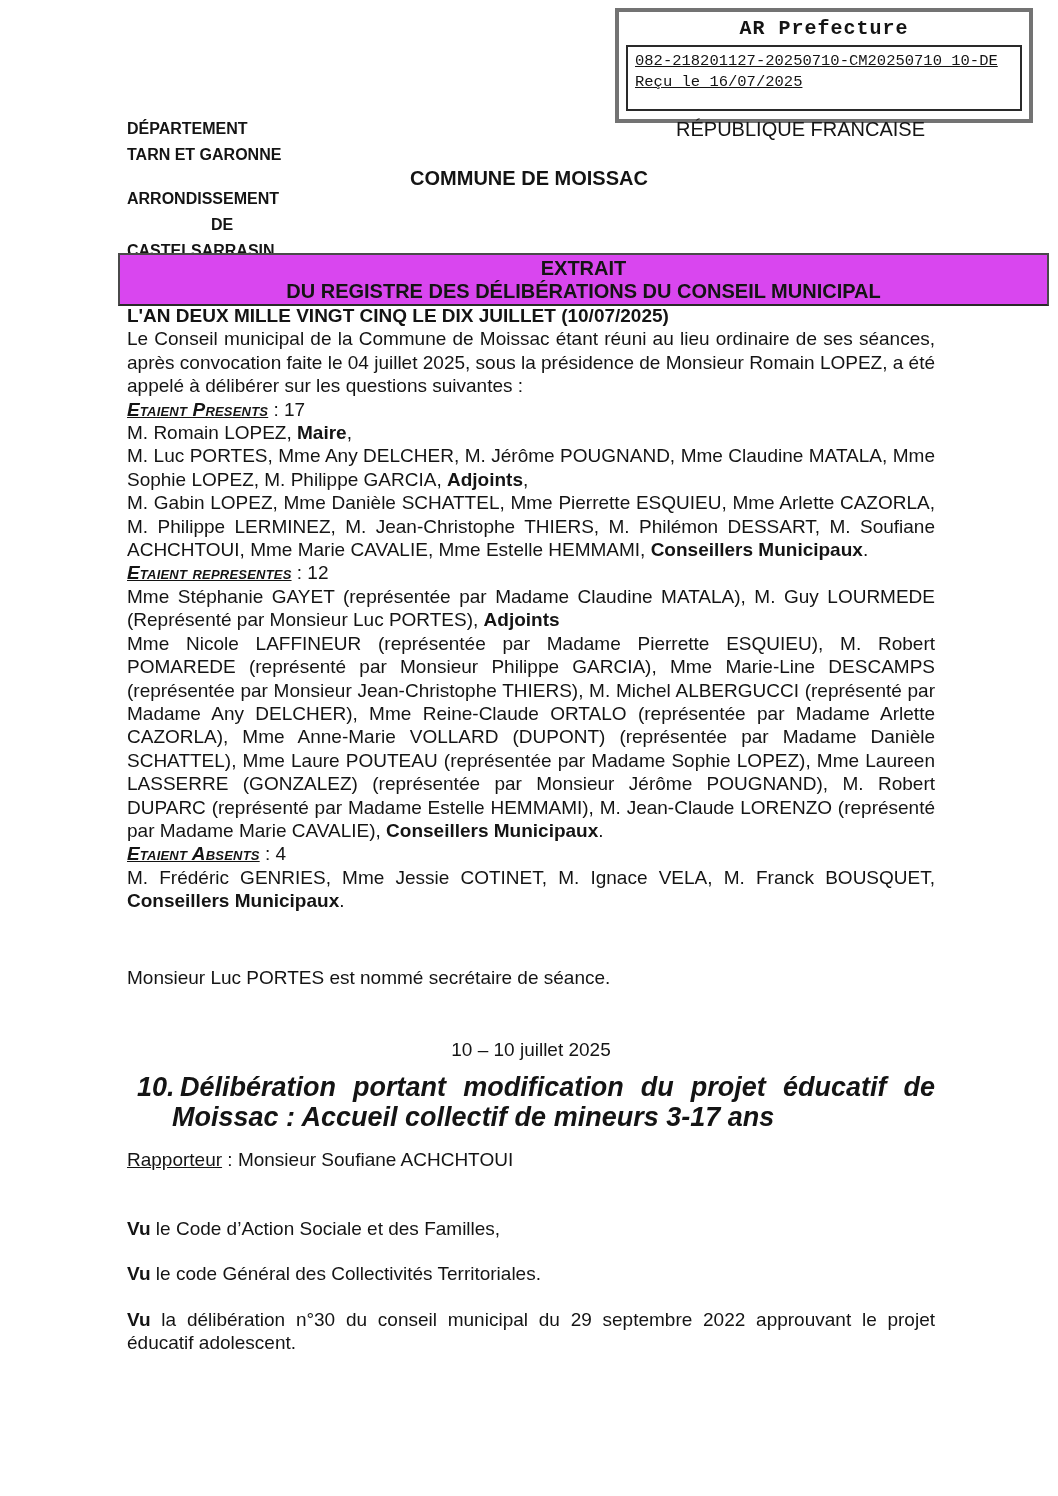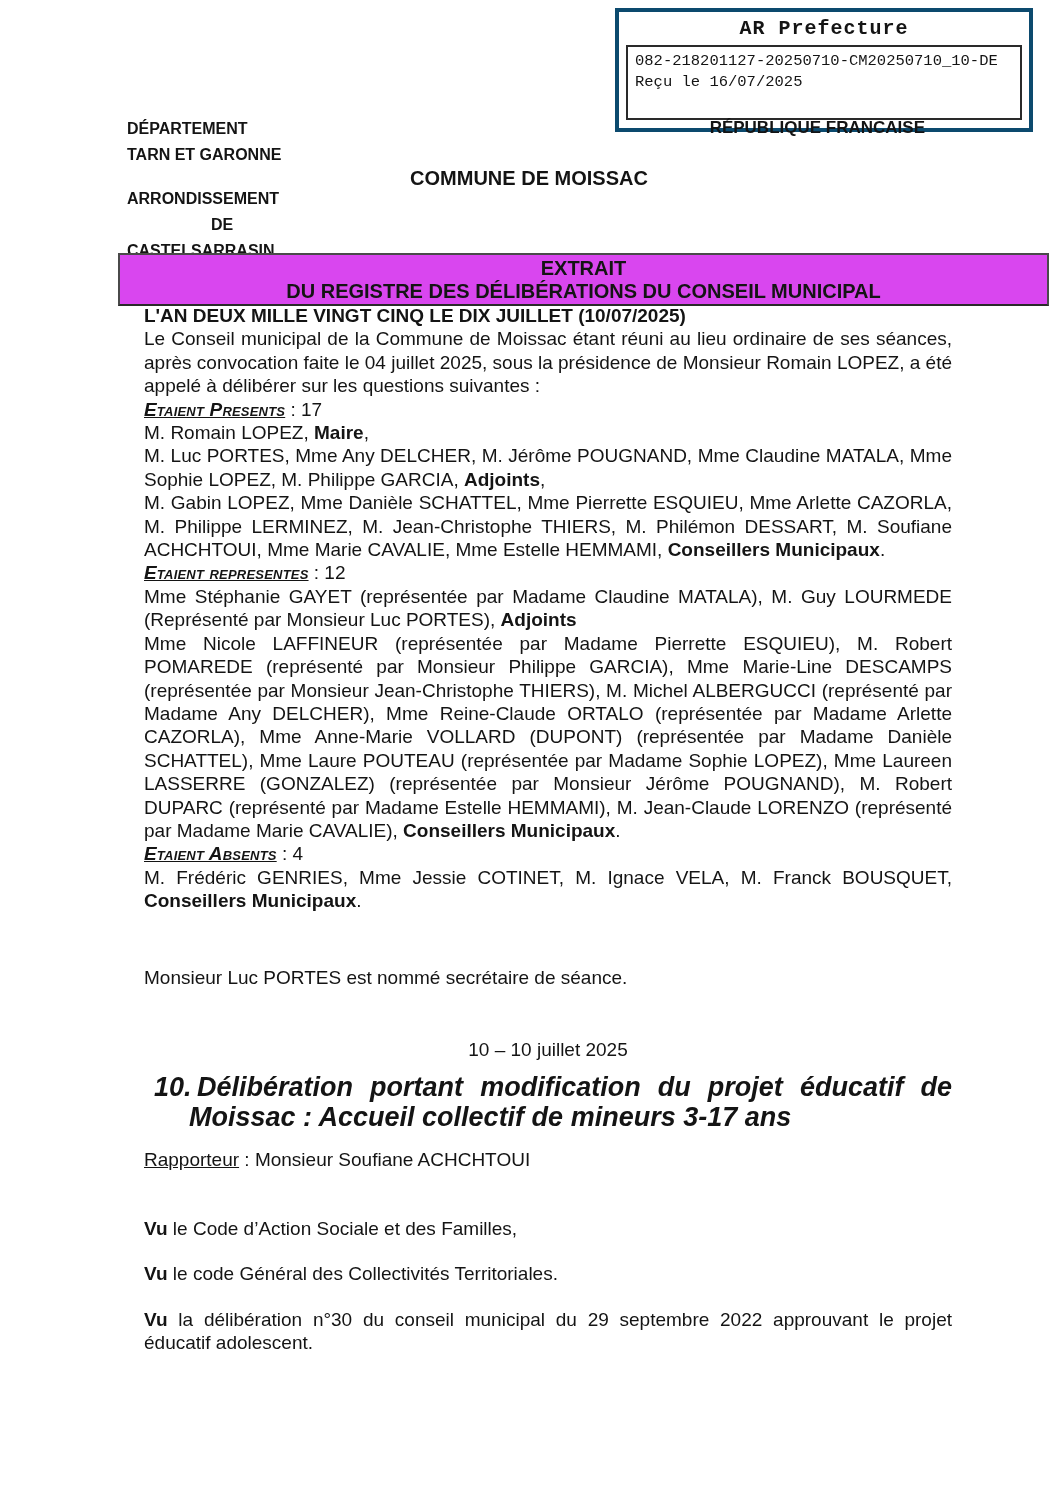--- a/index.html
+++ b/index.html
@@ -12,39 +12,40 @@
     font-family: "Liberation Sans", sans-serif;
     overflow: hidden;
   }
 
   
   .ar-box {
     position: absolute;
     left: 615px; top: 8px;
     width: 418px;
     box-sizing: border-box;
-    border: 4px solid #0c4a6e;
+    border: 4px solid #737373;
     background: #fff;
     padding: 5px 7px 8px 7px;
   }
   .ar-title {
     text-align: center;
     font-family: "Liberation Mono", "DejaVu Sans Mono", monospace;
     font-weight: 700;
     font-size: 20px;
     letter-spacing: 1px;
     margin-bottom: 5px;
   }
   .ar-inner {
     border: 2px solid #2a2a2a;
-    padding: 4px 7px 25px 7px;
+    padding: 4px 7px 16px 7px;
     font-family: "Liberation Mono", "DejaVu Sans Mono", monospace;
     font-size: 15.5px;
     line-height: 21px;
     white-space: nowrap;
+    text-decoration: underline;
   }
 
   
   .mast-left {
     position: absolute;
     left: 127px; top: 116px;
     width: 200px;
     font-weight: 700;
     font-size: 16px;
     line-height: 26px;
@@ -54,22 +55,22 @@
   .mast-commune {
     position: absolute;
     left: 0; right: 0; top: 167px;
     text-align: center;
     font-weight: 700;
     font-size: 20px;
   }
   .mast-rep {
     position: absolute;
     right: 133px; top: 118px;
-    font-weight: 700;
-    font-size: 17px;
+    font-weight: 400;
+    font-size: 20px;
   }
 
   
   .extrait-box {
     position: absolute;
     left: 118px; top: 253px;
     width: 931px;
     box-sizing: border-box;
     border: 2px solid #4a4a4a;
     border-bottom-color: #2a2a2a;
@@ -77,21 +78,21 @@
     text-align: center;
     font-weight: 700;
     font-size: 20px;
     line-height: 23px;
     padding: 2px 0 1px 0;
   }
 
   
   .doc-body {
     position: absolute;
-    left: 144px; top: 304px;
+    left: 127px; top: 304px;
     width: 808px;
     font-size: 19px;
     line-height: 23.4px;
   }
   .doc-body p { margin: 0; }
   .just { text-align: justify; }
   .bold { font-weight: 700; }
   .section-label {
     font-weight: 700;
     text-decoration: underline;

